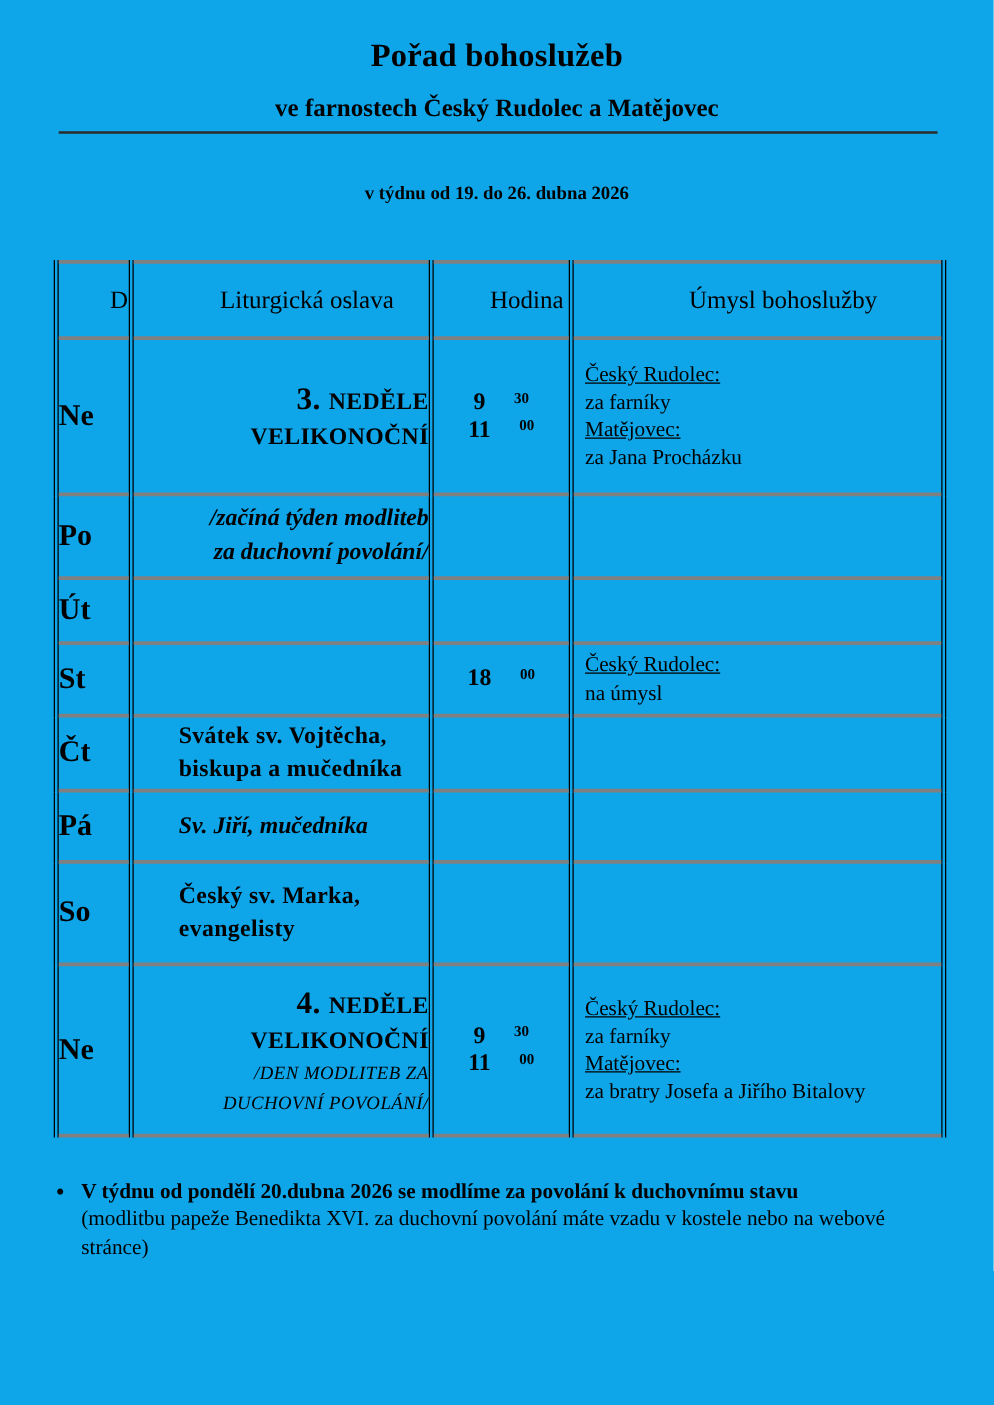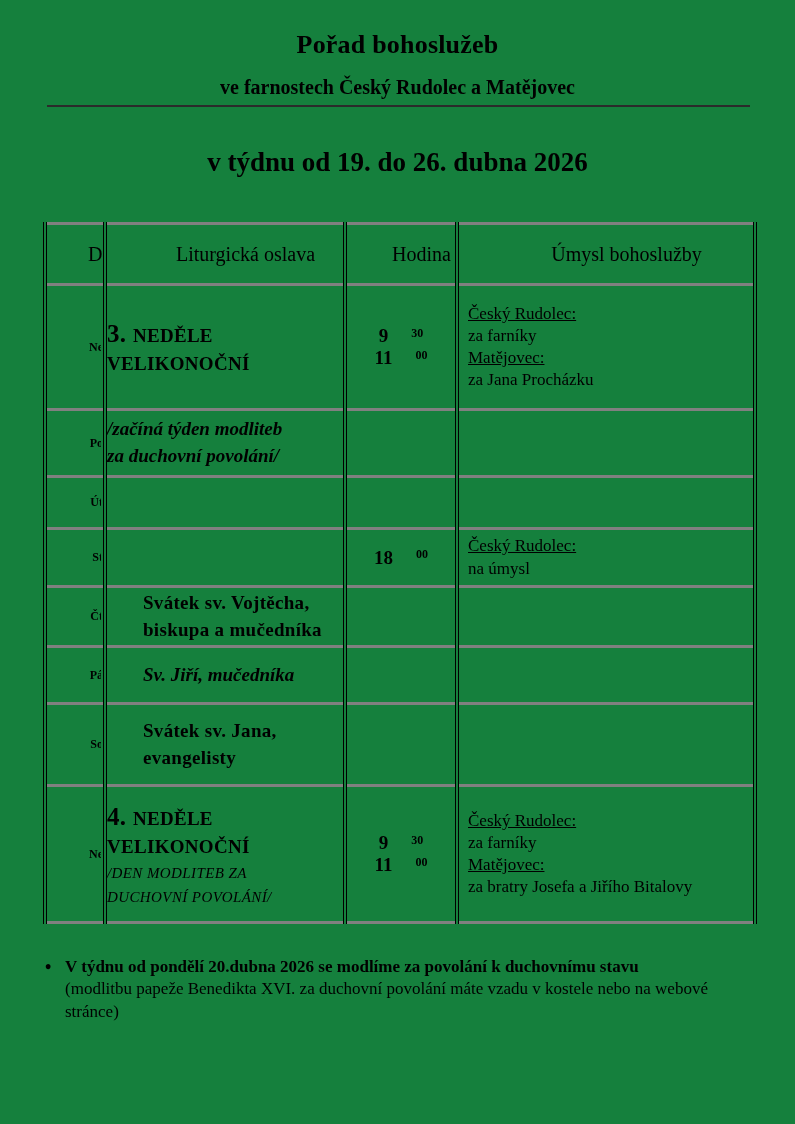--- a/index.html
+++ b/index.html
@@ -1,40 +1,40 @@
 <!DOCTYPE html>
 <html lang="cs"><head>
 <meta charset="utf-8">
 <style>
   html,body{margin:0;padding:0;background:#fff;}
   .page{
     position:relative;
     width:795px;height:1124px;
-    background:#15803d;
+    background:#0ea5e9;
     color:#000;
     font-family:"Liberation Serif","DejaVu Serif",serif;
     overflow:hidden;
   }
   
   .hdr{ text-align:center; }
   .hdr h1{
     margin:30px 0 0 0;
     font-size:26px; font-weight:bold; letter-spacing:.2px;
   }
   .hdr h2{
     margin:16px 0 0 0;
     font-size:20px; font-weight:bold;
   }
   .hdr .rule{
     border:none; border-top:2px solid #2b2b2b;
     margin:6px 45px 0 47px;
   }
   .hdr h3{
     margin:40px 0 0 0;
-    font-size:27px; font-weight:bold;
+    font-size:15px; font-weight:bold;
   }
   
   table.sched{
     border-collapse:collapse;
     table-layout:fixed;
     margin:44px 0 0 43px;
     width:710px;
   }
   table.sched col.c-day{width:60px;}
   table.sched col.c-cel{width:240px;}
@@ -55,24 +55,24 @@
   }
   tbody tr:nth-child(1){height:125px;}
   tbody tr:nth-child(2){height:67px;}
   tbody tr:nth-child(3){height:52px;}
   tbody tr:nth-child(4){height:58px;}
   tbody tr:nth-child(5){height:60px;}
   tbody tr:nth-child(6){height:57px;}
   tbody tr:nth-child(7){height:82px;}
   tbody tr:nth-child(8){height:137px;}
   td.day-cell{
-    text-align:right; font-weight:bold; font-size:12px;border-radius:10px;
+    text-align:left; font-weight:bold; font-size:24px;
   }
   td.celebration-cell{ font-size:19px; }
-  td.celebration-cell.align-center{text-align:left;}
+  td.celebration-cell.align-center{text-align:right;}
   td.celebration-cell.align-left{text-align:left; padding-left:36px;}
   .cel-line{line-height:1.4;}
   .cel-line.caps{font-weight:bold; letter-spacing:.3px;}
   .cel-num{font-size:25px; font-weight:bold;}
   .cel-line.italic{font-style:italic; font-size:19px;font-weight:bold;}
   .cel-line.italic-caps{font-style:italic; font-size:15px; letter-spacing:.4px; line-height:1.6;}
   td.hours-cell .hours-wrap{
     display:flex; flex-direction:column;
     justify-content:space-around; align-items:center;
     height:100%;
@@ -216,21 +216,21 @@
           <td class="hours-cell">
             <div class="hours-wrap"></div>
           </td>
           <td class="intentions-cell">
             <div class="int-wrap"></div>
           </td>
         </tr>
         <tr>
           <td class="day-cell">So</td>
           <td class="celebration-cell align-left">
-            <div class="cel-line bold caps">Svátek sv. Jana,</div>
+            <div class="cel-line bold caps">Český sv. Marka,</div>
             <div class="cel-line bold caps">evangelisty</div>
           </td>
           <td class="hours-cell">
             <div class="hours-wrap"></div>
           </td>
           <td class="intentions-cell">
             <div class="int-wrap"></div>
           </td>
         </tr>
         <tr>

